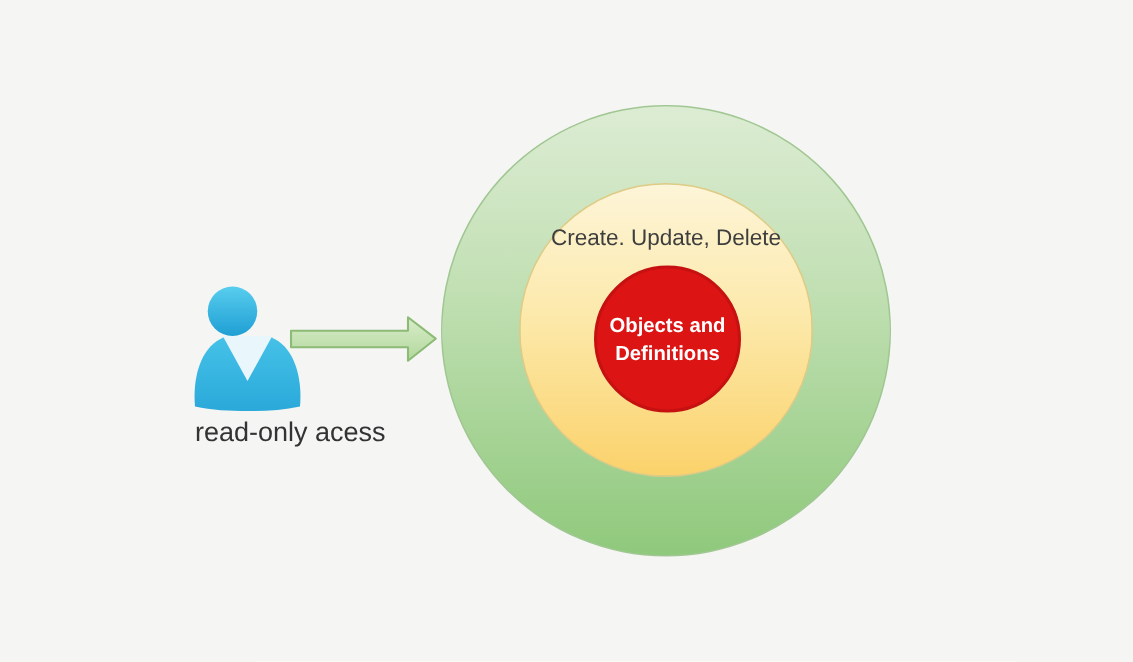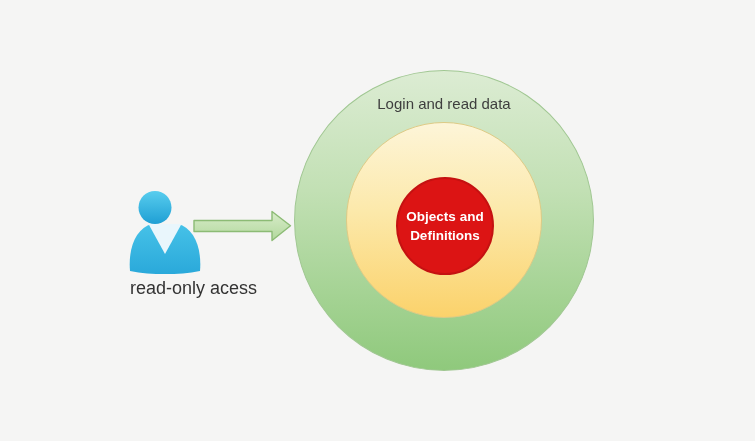--- a/index.html
+++ b/index.html
@@ -71,23 +71,23 @@
         <linearGradient id="arrowgrad" x1="0" y1="0" x2="0" y2="1">
           <stop offset="0" stop-color="#d8ecc9"></stop>
           <stop offset="1" stop-color="#b2d89d"></stop>
         </linearGradient>
       </defs>
       <polygon points="1,10.5 79,10.5 79,1.5 97.5,15.8 79,30.5 79,21.5 1,21.5" fill="url(#arrowgrad)" stroke="#8cbb75" stroke-width="1.4" stroke-linejoin="round"></polygon>
     </svg>
   </div>
 
   <div class="ring ring-outer">
-    <div class="ring-label">Login and read data</div>
 
     <div class="ring ring-middle">
+      <div class="ring-label">Create. Update, Delete</div>
 
       <div class="ring ring-inner">
         <div>Objects and</div>
         <div>Definitions</div>
       </div>
     </div>
   </div>
 
 </div>
 

